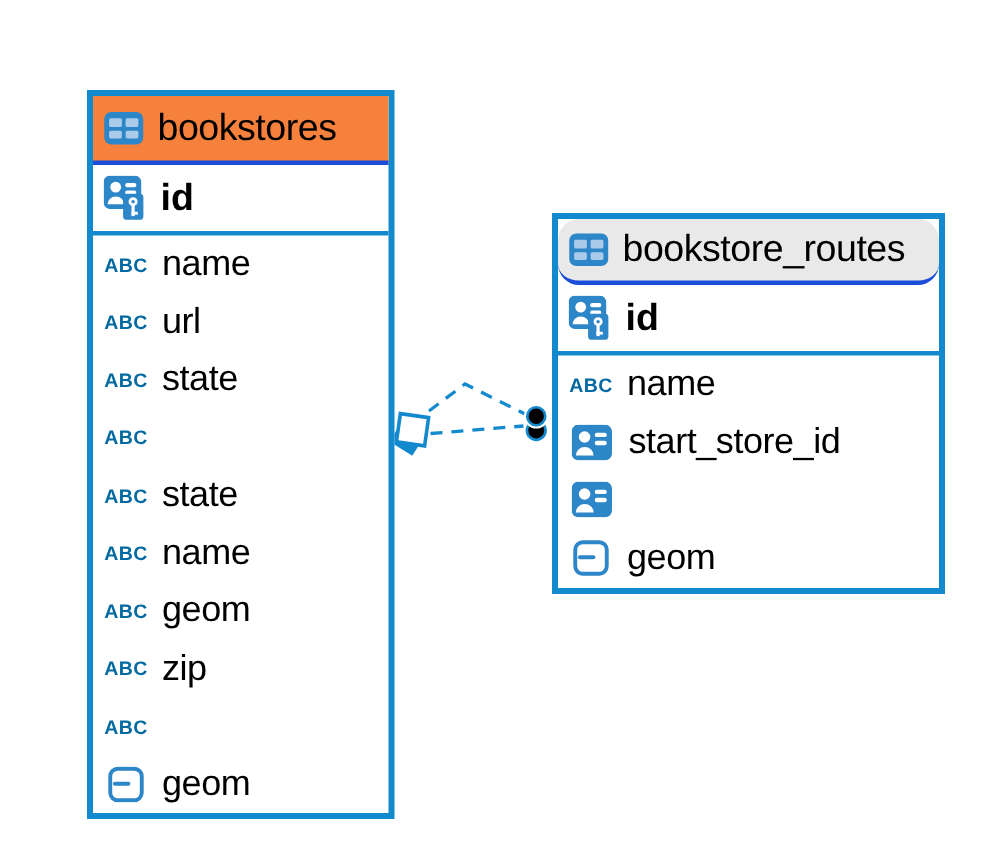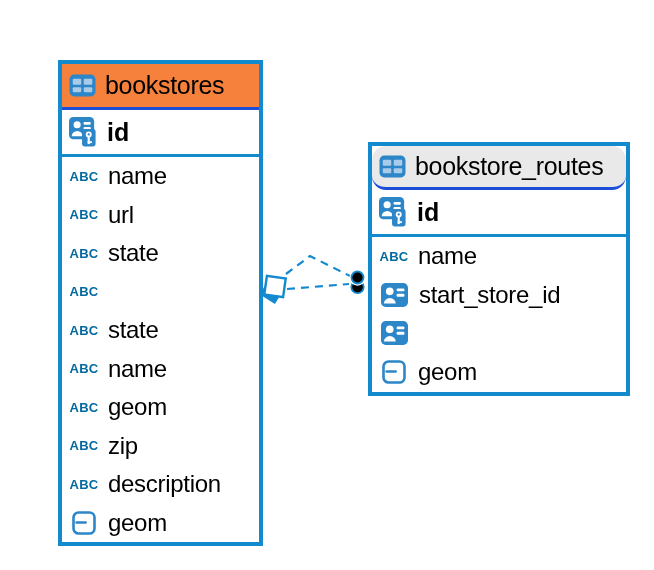--- a/index.html
+++ b/index.html
@@ -141,21 +141,20 @@
     <div class="field-row">
       <span class="icon-abc">ABC</span>
       <span class="col-name">geom</span>
     </div>
     <div class="field-row">
       <span class="icon-abc">ABC</span>
       <span class="col-name">zip</span>
     </div>
     <div class="field-row">
       <span class="icon-abc">ABC</span>
-      <span class="col-name">description</span>
     </div>
     <div class="field-row">
       <svg class="icon-svg" style="margin:0 3px" width="24" height="24">
           <use href="#i-geom"></use>
         </svg>
       <span class="col-name">geom</span>
     </div>
   </div>
 
   <div class="erd-table" id="t-routes">

